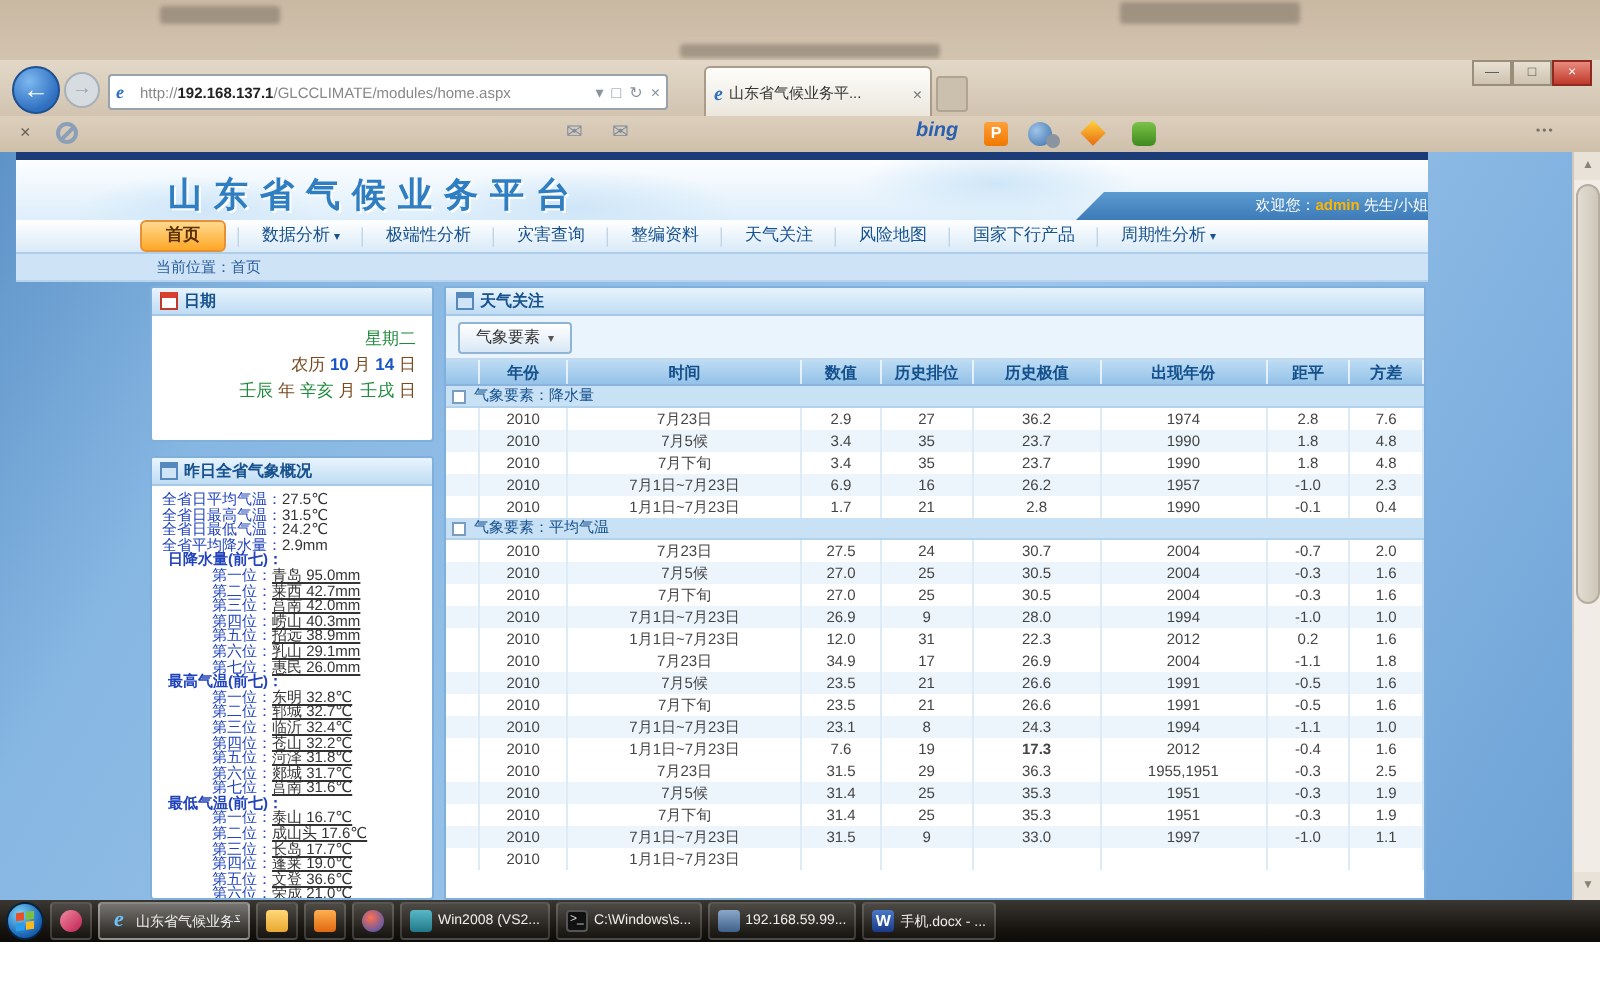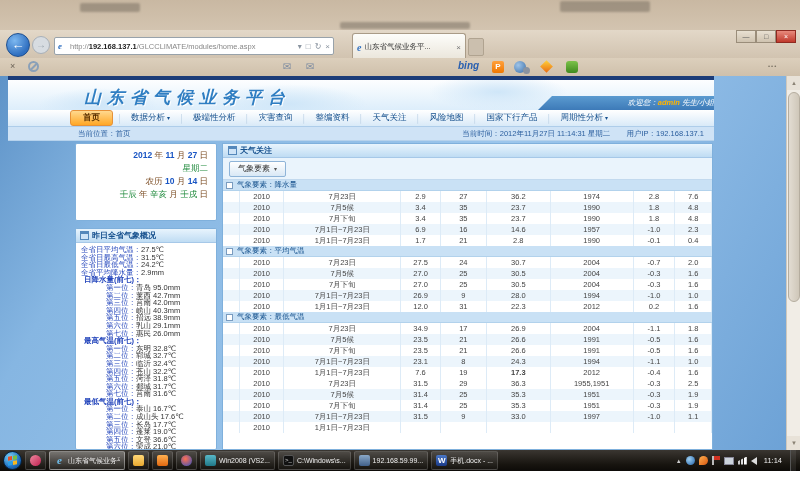--- a/index.html
+++ b/index.html
@@ -39,21 +39,21 @@
   #tb-pair { left:514px; top:3px; width:12px; height:12px; border-radius:50%; background:radial-gradient(circle at 35% 35%,#9fc4e8,#3a6ea8); }
   #tb-pair::after { content:""; position:absolute; right:-4px; bottom:-1px; width:7px; height:7px; border-radius:50%; background:#8a93a0; }
   #tb-spark { left:542px; top:4px; width:9px; height:9px; background:linear-gradient(135deg,#ffd23c,#e86a10); transform:rotate(45deg); }
   #tb-green { left:566px; top:3px; width:12px; height:12px; background:linear-gradient(180deg,#7cc24a,#3f8a1e); border-radius:3px; }
   #tb-dots { left:768px; top:5px; color:#7a7264; font-size:6px; letter-spacing:1px; }
 
   
   #page { left:0; top:76px; width:786px; height:374px; background:linear-gradient(120deg,#5e93c8 0%,#86b6e2 18%,#9cc6ec 55%,#6da2d6 100%); overflow:hidden; }
   #navy-strip { left:8px; top:0; width:706px; height:4px; background:#1c3c78; }
   #page-header { left:8px; top:4px; width:706px; height:30px; background:linear-gradient(180deg,#fdfeff,#ddeefb);
-    overflow:hidden;font-style:italic; }
+    overflow:hidden; }
   .cloud { position:absolute; background:radial-gradient(ellipse at center,#cfe6f8 0%,rgba(255,255,255,0) 70%); border-radius:50%; }
   #site-title { left:76px; top:6px; font-size:17px; font-weight:bold; color:#2f7ec2; letter-spacing:6px; text-shadow:1px 1px 0 #fff; }
   #welcome-ribbon { left:530px; top:16px; width:184px; height:14px; background:linear-gradient(180deg,#5b9bd0,#3d7ab8); clip-path:polygon(14px 0,100% 0,100% 100%,0 100%); color:#fff; font-size:7.5px; line-height:14px; text-align:right; padding-right:8px; }
   #welcome-ribbon .usr { color:#ffb400; font-weight:bold; }
 
   #nav-bar { left:8px; top:34px; width:706px; height:17px; background:linear-gradient(180deg,#ffffff,#d9eaf8); border-bottom:1px solid #aecdea; display:flex; align-items:center; padding-left:62px; }
   .nav-item { font-size:8.5px; color:#17518e; padding:0 9px; white-space:nowrap; }
   .nav-item.active { background:linear-gradient(180deg,#ffd98f,#ffa726); border:1px solid #e69138; border-radius:3px; color:#5a3000; font-weight:bold; padding:1px 12px; margin-right:4px; }
   .nav-sep { color:#b9cfe3; font-size:8px; }
   .nav-caret { font-size:6px; color:#17518e; margin-left:2px; }
@@ -75,21 +75,21 @@
   .seg-b { color:#1a56c4; font-weight:bold; }
   .seg-r { color:#7a4a20; }
   .seg-g { color:#1f8a3c; }
   #weather-lines { padding-top:3px; }
   .wline { height:7.6px; line-height:7.6px; font-size:7.5px; white-space:nowrap; padding-left:5px; }
   .wlbl { color:#2244bb; }
   .wval { color:#333; }
   .wsec { color:#2244bb; font-weight:bold; padding-left:8px; }
   .writem { padding-left:30px; }
   .wrank { color:#2244bb; }
-  .wsv { color:#333; }
+  .wsv { color:#333;text-decoration:underline; }
 
   
   #main-panel { position:absolute; left:222px; top:67px; width:491px; height:307px; background:#fff; border:1px solid #7fb0dc; overflow:hidden; }
   #panel-head { height:14px; background:linear-gradient(180deg,#e8f4fd,#bfdcf3); border-bottom:1px solid #a6c8e8; display:flex; align-items:center; padding-left:5px; font-size:8px; font-weight:bold; color:#17518e; }
   #panel-toolbar { height:22px; background:#eaf4fc; border-bottom:1px solid #c2d9ee; display:flex; align-items:center; padding-left:6px; }
   #element-btn { height:16px; background:linear-gradient(180deg,#ffffff,#d9e8f5); border:1px solid #8fb4d8; border-radius:2px; font-size:8px; color:#333; padding:0 8px; line-height:14px; }
   #element-btn .caret { font-size:6px; color:#555; margin-left:4px; }
   #wtable { width:100%; }
   .thead { display:flex; height:13px; background:linear-gradient(180deg,#bedcf4,#94c2e8); border-bottom:1px solid #8ab4dc; }
   .thead .cell { font-size:8px; font-weight:bold; color:#14508c; text-align:center; line-height:13px; border-right:1px solid rgba(255,255,255,.7); overflow:hidden; }
@@ -213,29 +213,28 @@
       <div class="nav-sep" style="display: inline;">│</div>
       <div class="nav-item">风险地图</div>
       <div class="nav-sep" style="display: inline;">│</div>
       <div class="nav-item">国家下行产品</div>
       <div class="nav-sep" style="display: inline;">│</div>
       <div class="nav-item">周期性分析<div class="nav-caret" style="display: inline;">▾</div></div>
     </div>
 
   <div class="abs" id="crumb-bar">
     <span id="crumb-left">当前位置：首页</span>
-    <span id="crumb-right">
-      <span>当前时间：2012年11月27日 11:14:31 星期二</span>
-      <span>用户IP：192.168.137.1</span>
-    </span>
   </div>
 
   <div class="side-box" id="date-box">
+    <div class="box-head">
+      <span class="cal-ico"></span>
+      <span>日期</span>
+    </div>
     <div id="date-lines">
-        <div class="dline"><span class="seg-b">2012</span><span class="seg-r"> 年 </span><span class="seg-b">11</span><span class="seg-r"> 月 </span><span class="seg-b">27</span><span class="seg-r"> 日</span></div>
         <div class="dline"><span class="seg-g">星期二</span></div>
         <div class="dline"><span class="seg-r">农历 </span><span class="seg-b">10</span><span class="seg-r"> 月 </span><span class="seg-b">14</span><span class="seg-r"> 日</span></div>
         <div class="dline"><span class="seg-g">壬辰</span><span class="seg-r"> 年 </span><span class="seg-g">辛亥</span><span class="seg-r"> 月 </span><span class="seg-g">壬戌</span><span class="seg-r"> 日</span></div>
       </div>
   </div>
 
   <div class="side-box" id="weather-box">
     <div class="box-head">
       <span class="list-ico"></span>
       <span>昨日全省气象概况</span>
@@ -273,20 +272,31 @@
 
   <div id="main-panel">
     <div id="panel-head">
       <span class="list-ico"></span>
       <span>天气关注</span>
     </div>
     <div id="panel-toolbar">
       <span id="element-btn"><span>气象要素</span><span class="caret">▾</span></span>
     </div>
     <div id="wtable">
+        <div class="thead">
+          <div class="cell" style="width: 3.5%;"></div>
+          <div class="cell" style="width: 9%;">年份</div>
+          <div class="cell" style="width: 24%;">时间</div>
+          <div class="cell" style="width: 8%;">数值</div>
+          <div class="cell" style="width: 9.5%;">历史排位</div>
+          <div class="cell" style="width: 13%;">历史极值</div>
+          <div class="cell" style="width: 17%;">出现年份</div>
+          <div class="cell" style="width: 8.5%;">距平</div>
+          <div class="cell" style="width: 7.5%;">方差</div>
+        </div>
         <div class="tgroup">
           <div class="cb"></div>
           <div>气象要素：降水量</div>
         </div>
         <div class="trow">
           <div class="cell" style="width: 3.5%;"></div>
           <div class="cell" style="width: 9%;">2010</div>
           <div class="cell" style="width: 24%;">7月23日</div>
           <div class="cell" style="width: 8%;">2.9</div>
           <div class="cell" style="width: 9.5%;">27</div>
@@ -316,21 +326,21 @@
           <div class="cell" style="width: 17%;">1990</div>
           <div class="cell" style="width: 8.5%;">1.8</div>
           <div class="cell" style="width: 7.5%;">4.8</div>
         </div>
         <div class="trow alt">
           <div class="cell" style="width: 3.5%;"></div>
           <div class="cell" style="width: 9%;">2010</div>
           <div class="cell" style="width: 24%;">7月1日~7月23日</div>
           <div class="cell" style="width: 8%;">6.9</div>
           <div class="cell" style="width: 9.5%;">16</div>
-          <div class="cell" style="width: 13%;">14.6</div>
+          <div class="cell" style="width: 13%;">26.2</div>
           <div class="cell" style="width: 17%;">1957</div>
           <div class="cell" style="width: 8.5%;">-1.0</div>
           <div class="cell" style="width: 7.5%;">2.3</div>
         </div>
         <div class="trow">
           <div class="cell" style="width: 3.5%;"></div>
           <div class="cell" style="width: 9%;">2010</div>
           <div class="cell" style="width: 24%;">1月1日~7月23日</div>
           <div class="cell" style="width: 8%;">1.7</div>
           <div class="cell" style="width: 9.5%;">21</div>
@@ -390,24 +400,20 @@
         <div class="trow">
           <div class="cell" style="width: 3.5%;"></div>
           <div class="cell" style="width: 9%;">2010</div>
           <div class="cell" style="width: 24%;">1月1日~7月23日</div>
           <div class="cell" style="width: 8%;">12.0</div>
           <div class="cell" style="width: 9.5%;">31</div>
           <div class="cell" style="width: 13%;">22.3</div>
           <div class="cell" style="width: 17%;">2012</div>
           <div class="cell" style="width: 8.5%;">0.2</div>
           <div class="cell" style="width: 7.5%;">1.6</div>
-        </div>
-        <div class="tgroup">
-          <div class="cb"></div>
-          <div>气象要素：最低气温</div>
         </div>
         <div class="trow">
           <div class="cell" style="width: 3.5%;"></div>
           <div class="cell" style="width: 9%;">2010</div>
           <div class="cell" style="width: 24%;">7月23日</div>
           <div class="cell" style="width: 8%;">34.9</div>
           <div class="cell" style="width: 9.5%;">17</div>
           <div class="cell" style="width: 13%;">26.9</div>
           <div class="cell" style="width: 17%;">2004</div>
           <div class="cell" style="width: 8.5%;">-1.1</div>
@@ -558,25 +564,14 @@
       </div>
       <div class="tb-btn">
         <div class="tico rdp"></div>
         <span class="tb-label">192.168.59.99...</span>
       </div>
       <div class="tb-btn">
         <div class="tico word">W</div>
         <span class="tb-label">手机.docx - ...</span>
       </div>
     </div>
-  <div id="tray">
-    <span class="tray-ico ti-up">▲</span>
-    <span class="tray-ico ti-globe"></span>
-    <span class="tray-ico ti-fox"></span>
-    <span class="tray-ico ti-flag"></span>
-    <span class="tray-ico ti-mon"></span>
-    <span class="tray-ico ti-net"></span>
-    <span class="tray-ico ti-spk"></span>
-    <span id="tray-clock">11:14</span>
-    <span id="show-desktop"></span>
-  </div>
 </div>
 <div class="abs" id="below-taskbar"></div>
 
 </body></html>

